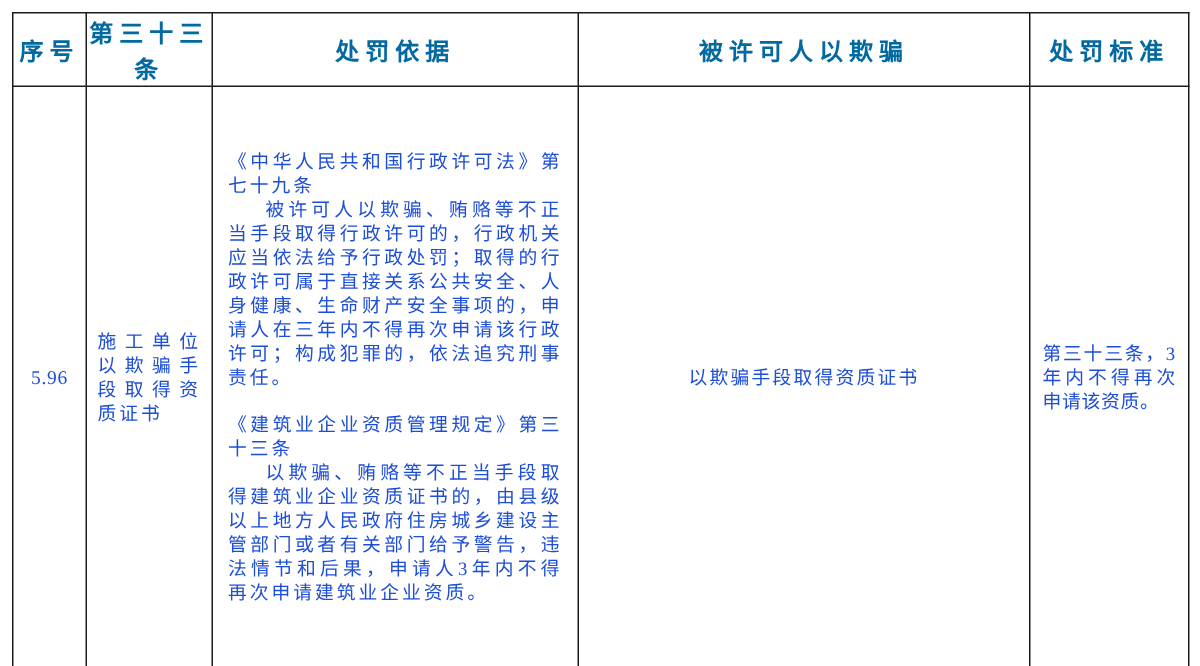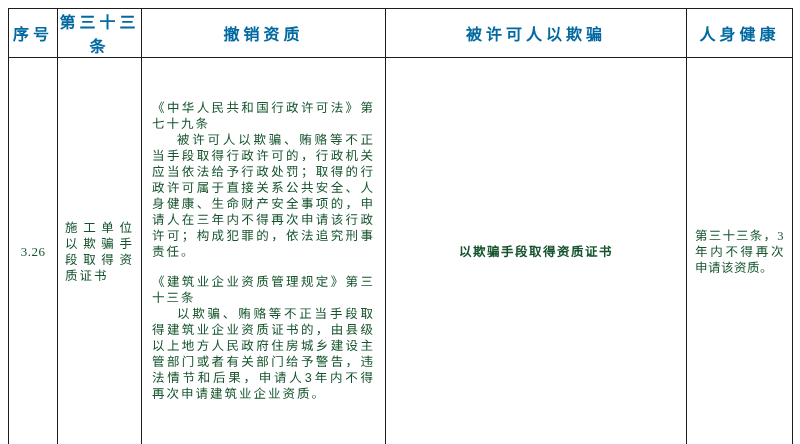--- a/index.html
+++ b/index.html
@@ -46,45 +46,44 @@
     vertical-align: middle;
     background: #ffffff;
     padding: 0;
   }
 
   
   .penalty-table tbody tr { height: 388px; }
   .penalty-table td {
     font-size: 12.5px;
     line-height: 16px;
-    color: #14532d;
+    color: #1d4ed8;
     vertical-align: middle;
     letter-spacing: 2px;
     margin-top: 48px;
   }
   td.c-serial {
     text-align: center;
     letter-spacing: 0.5px;
     font-size: 13px;
   }
   td.c-violation {
     padding: 0 7px;
     text-align: justify;
   }
   td.c-basis {
     padding: 0 10px;
     text-align: justify;
   }
-  .law-group + .law-group { margin-top: 15px; font-family: Liberation Mono, monospace; }
+  .law-group + .law-group { margin-top: 15px; }
   .law-title { text-align: justify; }
   .law-body  { text-indent: 2em; text-align: justify; }
   td.c-circumstance {
     text-align: center;
     letter-spacing: 1.5px;
-    font-weight: bold;
   }
   td.c-standard {
     padding: 0 8px;
     letter-spacing: 0.5px;
     text-align: justify;
   }
 </style>
 </head>
 <body>
 
@@ -94,28 +93,28 @@
       <col class="col-serial">
       <col class="col-violation">
       <col class="col-basis">
       <col class="col-circumstance">
       <col class="col-standard">
     </colgroup>
     <thead>
       <tr>
         <th>序号</th>
         <th>第三十三条</th>
-        <th>撤销资质</th>
+        <th>处罚依据</th>
         <th>被许可人以欺骗</th>
-        <th>人身健康</th>
+        <th>处罚标准</th>
       </tr>
     </thead>
     <tbody>
       <tr>
-        <td class="c-serial">3.26</td>
+        <td class="c-serial">5.96</td>
         <td class="c-violation">施工单位以欺骗手段取得资质证书</td>
         <td class="c-basis">
           <div class="law-group">
             <div class="law-title">《中华人民共和国行政许可法》第七十九条</div>
             <div class="law-body">被许可人以欺骗、贿赂等不正当手段取得行政许可的，行政机关应当依法给予行政处罚；取得的行政许可属于直接关系公共安全、人身健康、生命财产安全事项的，申请人在三年内不得再次申请该行政许可；构成犯罪的，依法追究刑事责任。</div>
           </div>
           <div class="law-group">
             <div class="law-title">《建筑业企业资质管理规定》第三十三条</div>
             <div class="law-body">以欺骗、贿赂等不正当手段取得建筑业企业资质证书的，由县级以上地方人民政府住房城乡建设主管部门或者有关部门给予警告，违法情节和后果，申请人3年内不得再次申请建筑业企业资质。</div>
           </div>

